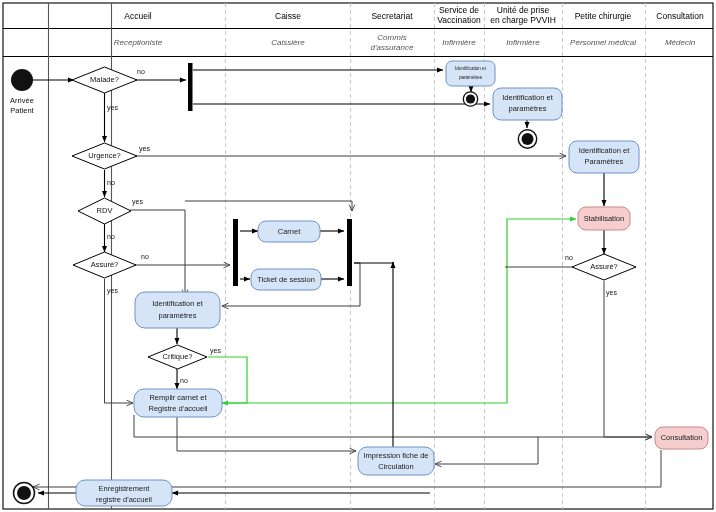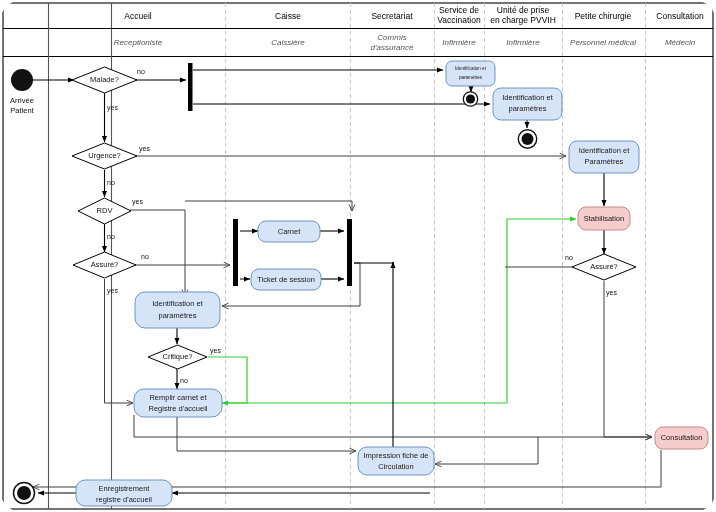--- a/index.html
+++ b/index.html
@@ -1,17 +1,17 @@
 <!DOCTYPE html>
 <html><head>
 <meta charset="utf-8">
 <style>
   html,body{margin:0;padding:0;background:#ffffff;}
   body{font-family:"Liberation Sans", sans-serif;}
-  #canvas{position:relative;width:716px;height:512px;background:#fff;overflow:hidden;border-radius:22px;}
+  #canvas{position:relative;width:716px;height:512px;background:#fff;overflow:hidden;}
   svg#diagram{position:absolute;left:0;top:0;width:716px;height:512px;}
   .lane-title{font-size:8.5px;fill:#000;text-anchor:middle;dominant-baseline:middle;}
   .lane-role{font-size:8px;fill:#555;font-style:italic;text-anchor:middle;dominant-baseline:middle;}
   .node-label{font-size:7.5px;fill:#1a1a1a;text-anchor:middle;dominant-baseline:middle;}
   .node-label-sm{font-size:4.6px;fill:#1a1a1a;text-anchor:middle;dominant-baseline:middle;}
   .dec-label{font-size:7.5px;fill:#111;text-anchor:middle;dominant-baseline:middle;}
   .edge-label{font-size:7px;fill:#111;dominant-baseline:middle;}
   .start-label{font-size:7.5px;fill:#111;text-anchor:middle;dominant-baseline:middle;}
   .act-blue{fill:#d6e4f7;stroke:#6f93c6;stroke-width:1;}
   .act-red{fill:#f5cdcd;stroke:#c98a8a;stroke-width:1;}

